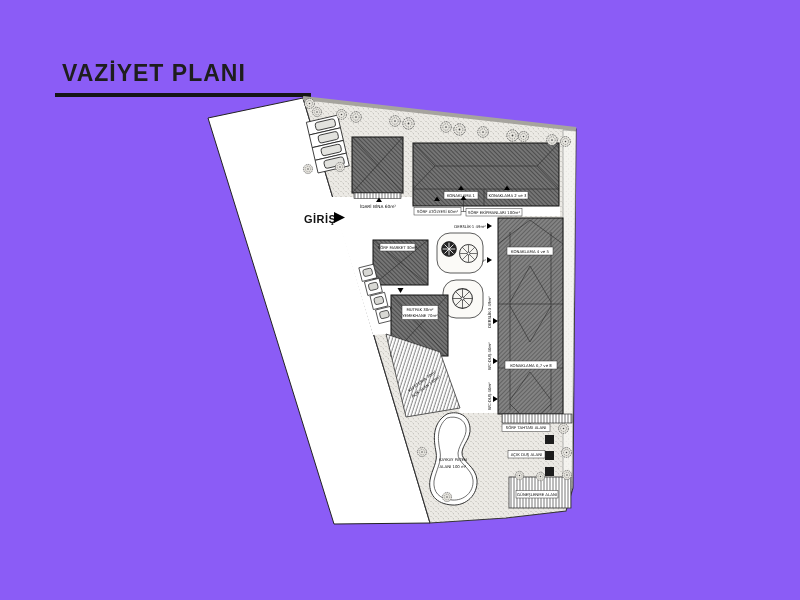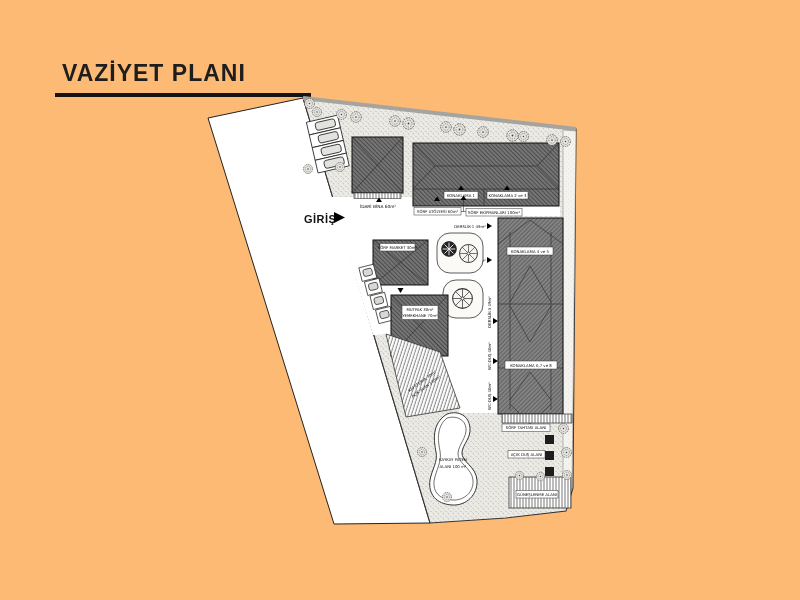--- a/index.html
+++ b/index.html
@@ -1,16 +1,16 @@
 <!DOCTYPE html>
 <html><head>
 <meta charset="utf-8">
 <style>
   html,body{margin:0;padding:0;background:#ffffff;}
-  .stage{position:relative;width:800px;height:600px;background:#fdba74;overflow:hidden;
+  .stage{position:relative;width:800px;height:600px;background:#8b5cf6;overflow:hidden;
          font-family:"Liberation Sans","DejaVu Sans",sans-serif;}
   .plan-title{position:absolute;left:62px;top:60px;font-size:23px;font-weight:800;
               letter-spacing:1px;color:#1e1e1e;}
   .title-underline{position:absolute;left:55px;top:93px;width:256px;height:4px;background:#151515;}
   svg{position:absolute;left:0;top:0;}
   .lbl{font-size:4.3px;fill:#111;font-family:"DejaVu Sans",sans-serif;}
   .lbl-sm{font-size:3.9px;fill:#111;font-family:"DejaVu Sans",sans-serif;}
   .lbl-giris{font-size:11px;font-weight:bold;fill:#111;font-family:"Liberation Sans",sans-serif;letter-spacing:0.5px;}
   .labelbox{fill:#ffffff;stroke:#333;stroke-width:0.5;}
   .bld{stroke:#111;stroke-width:1;}

